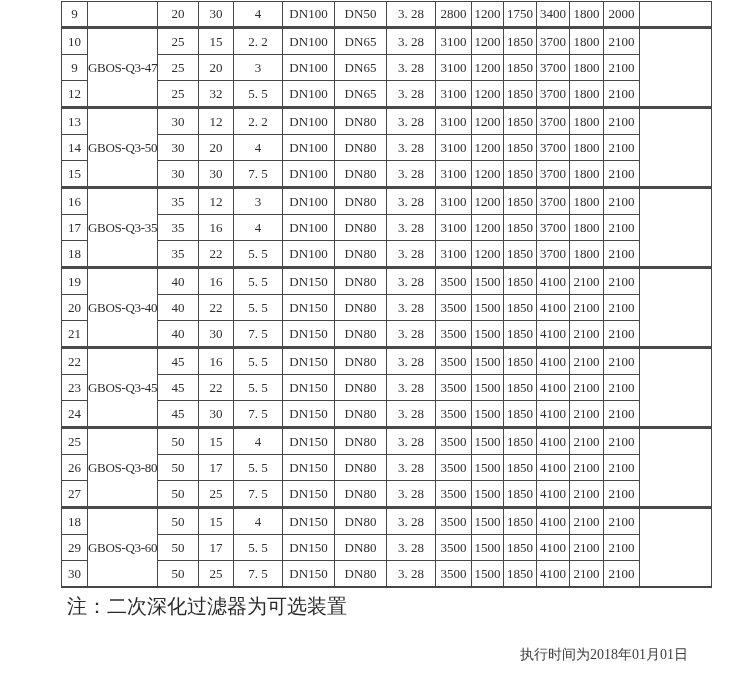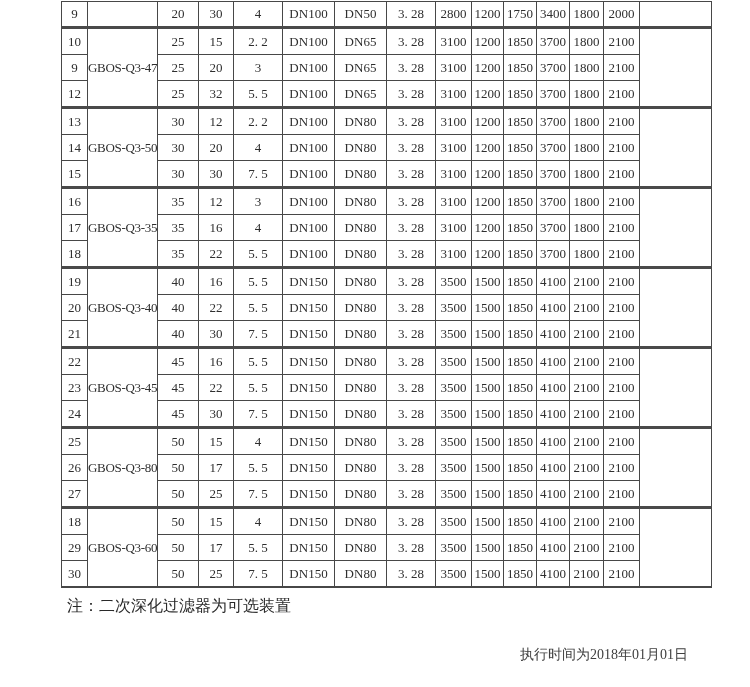--- a/index.html
+++ b/index.html
@@ -32,21 +32,21 @@
     overflow:hidden;
     color:#2e2e2e;
   }
   table.spec-table tr.first-row td{height:24px;}
   table.spec-table tr.group-start td{border-top:3px solid #4a4a4a;}
   td.model-cell{font-size:11.5px;letter-spacing:-0.3px;}
   td.empty-cell{background:#ffffff;}
   .notes{
     position:absolute;
     left:67px;top:597px;
-    font-size:16px;
+    font-size:20px;
     line-height:18px;
     color:#2a2a2a;
     white-space:nowrap;
   }
   .execution{
     position:absolute;
     top:646px;right:62px;
     font-size:14px;
     color:#404040;
     white-space:nowrap;

